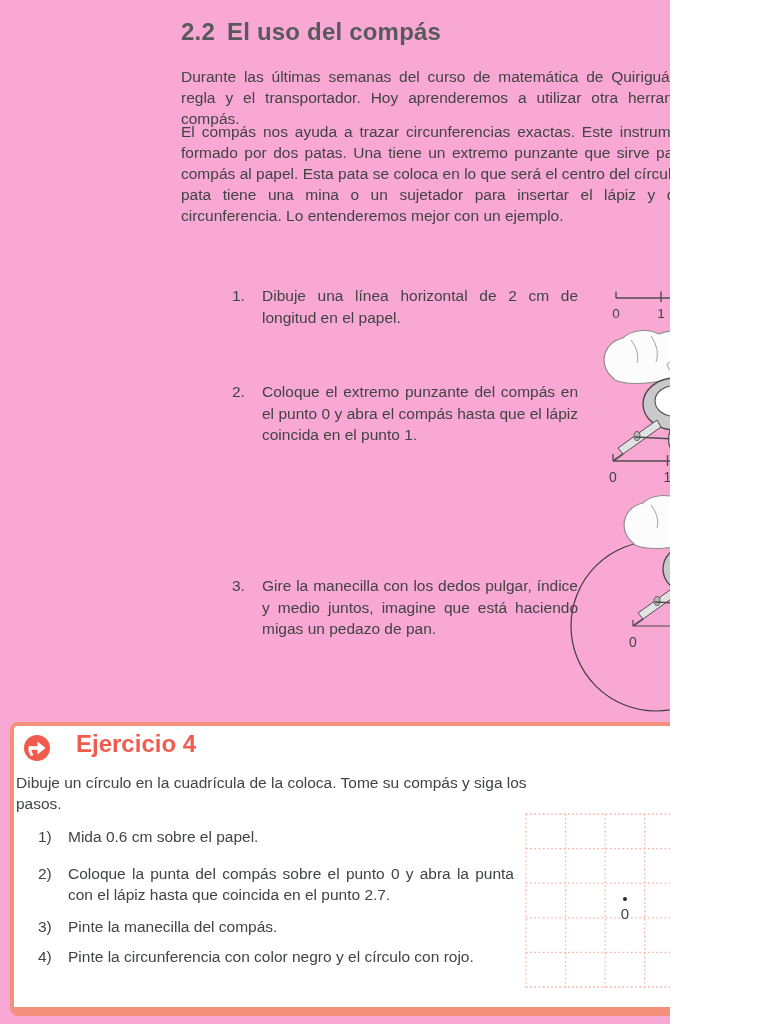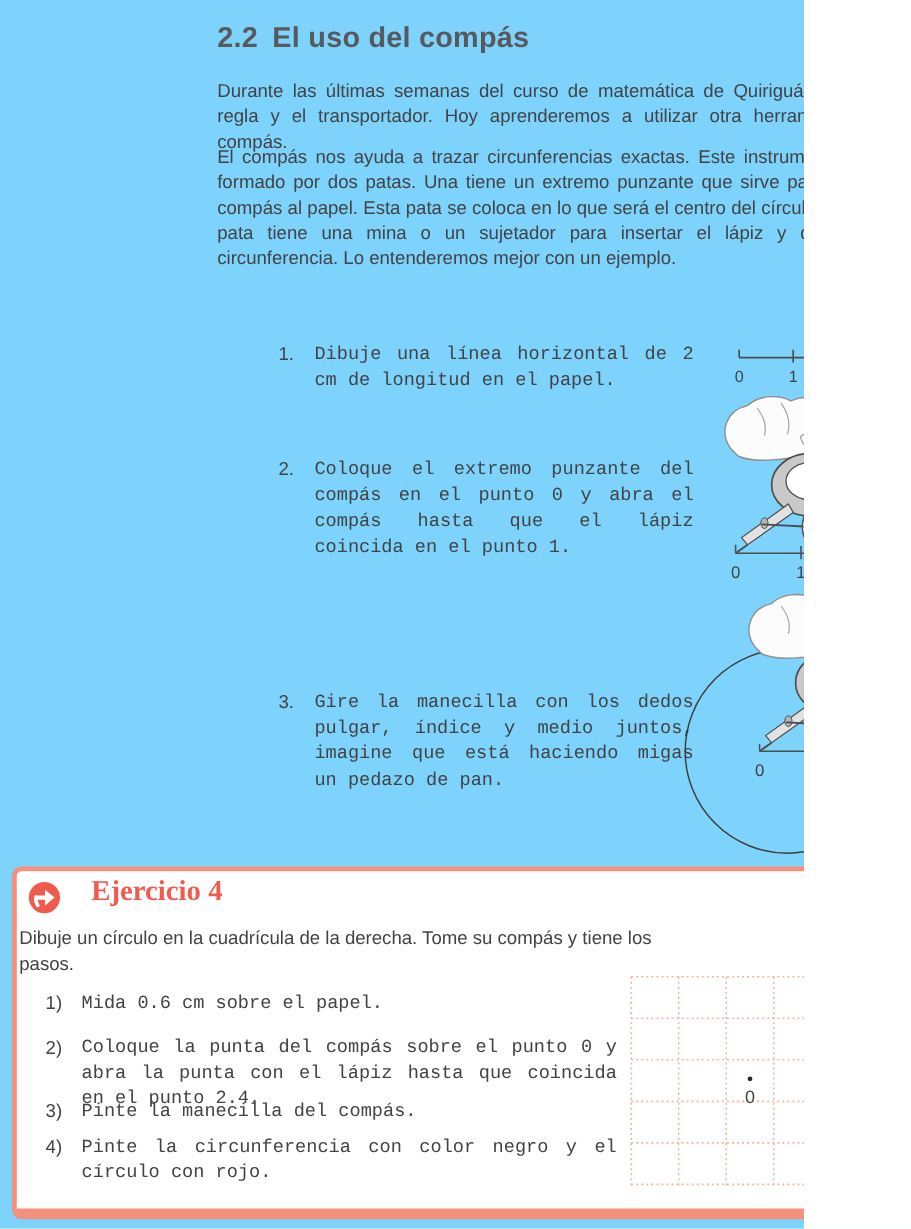--- a/index.html
+++ b/index.html
@@ -1,57 +1,57 @@
 <!DOCTYPE html>
 <html lang="es"><head>
 <meta charset="utf-8">
 <style>
   html,body{margin:0;padding:0;background:#ffffff;}
   .page{
-    position:relative;width:670px;height:1024px;background:#7dd3fc;overflow:hidden;
+    position:relative;width:670px;height:1024px;background:#f9a8d4;overflow:hidden;
     font-family:"Liberation Sans","DejaVu Sans",sans-serif;color:#414345;
   }
   
   .title{
     position:absolute;left:181px;top:18px;margin:0;
     font-size:24px;font-weight:700;color:#58595c;letter-spacing:.2px;
   }
   .title .num{margin-right:12px;}
   .para{
     position:absolute;left:181px;width:556px;margin:0;
     font-size:15.5px;line-height:21px;text-align:justify;
   }
   .p1{top:66px;}
   .p2{top:121px;}
   .p3{top:247px;text-align:left;}
   .step{
     position:absolute;left:232px;width:346px;display:flex;
     font-size:15.5px;line-height:21.5px;
   }
   .step-num{width:30px;flex:0 0 30px;}
-  .step-text{flex:1;text-align:justify;font-family:Liberation Mono, monospace;}
+  .step-text{flex:1;text-align:justify;}
   .s1{top:285px;}
   .s2{top:381px;}
   .s3{top:575px;}
   .ill{position:absolute;}
   .ill-ruler{left:612px;top:288px;}
   .ill-compass{left:578px;top:330px;}
   .ill-circle{left:556px;top:494px;}
   svg text{font-family:"Liberation Sans","DejaVu Sans",sans-serif;}
   
   .exercise{
     position:absolute;left:10px;top:722px;width:742px;height:294px;
     box-sizing:border-box;background:#fff;
     border:4px solid #f5907c;border-right-width:6px;border-bottom-width:9px;
     border-radius:8px;
   }
   .ex-icon{position:absolute;left:9px;top:8px;}
   .ex-title{
     position:absolute;left:62px;top:4px;margin:0;
-    font-size:24px;font-weight:700;color:#f15b4e;font-family:Liberation Serif, serif;
+    font-size:24px;font-weight:700;color:#f15b4e;
   }
   .ex-intro{
     position:absolute;left:2px;top:46px;width:532px;margin:0;
     font-size:15.5px;line-height:21px;
   }
   .ex-item{
     position:absolute;left:24px;width:476px;display:flex;
     font-size:15.5px;line-height:21px;
   }
   .ex-item .step-num{width:30px;flex:0 0 30px;}
@@ -147,29 +147,29 @@
 
     <svg class="ex-icon" width="28" height="28" viewBox="0 0 28 28">
       <circle cx="14" cy="14" r="13" fill="#f15b4e"></circle>
       <path d="M8.5,20.5 C7,18 6.5,16 7,13.5" stroke="#ffffff" stroke-width="3" fill="none" stroke-linecap="round"></path>
       <path d="M6.5,14 L16,14" stroke="#ffffff" stroke-width="3.6"></path>
       <path d="M14.5,7.5 L22.5,14 L14.5,20.5 Z" fill="#ffffff"></path>
     </svg>
 
     <h2 class="ex-title">Ejercicio 4</h2>
 
-    <p class="ex-intro">Dibuje un círculo en la cuadrícula de la derecha. Tome su compás y tiene los pasos.</p>
+    <p class="ex-intro">Dibuje un círculo en la cuadrícula de la coloca. Tome su compás y siga los pasos.</p>
 
     <div class="ex-item i1">
       <span class="step-num">1)</span>
       <span class="step-text">Mida 0.6 cm sobre el papel.</span>
     </div>
     <div class="ex-item i2">
       <span class="step-num">2)</span>
-      <span class="step-text">Coloque la punta del compás sobre el punto 0 y abra la punta con el lápiz hasta que coincida en el punto 2.4.</span>
+      <span class="step-text">Coloque la punta del compás sobre el punto 0 y abra la punta con el lápiz hasta que coincida en el punto 2.7.</span>
     </div>
     <div class="ex-item i3">
       <span class="step-num">3)</span>
       <span class="step-text">Pinte la manecilla del compás.</span>
     </div>
     <div class="ex-item i4">
       <span class="step-num">4)</span>
       <span class="step-text">Pinte la circunferencia con color negro y el círculo con rojo.</span>
     </div>
 

